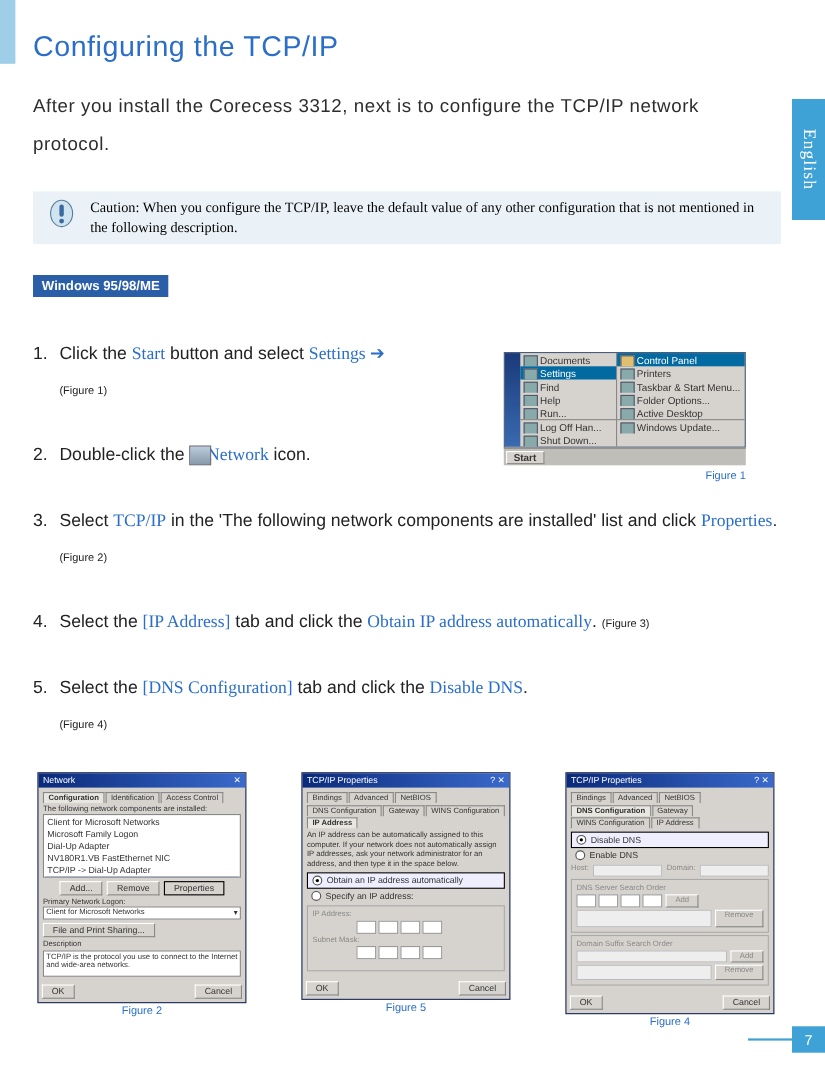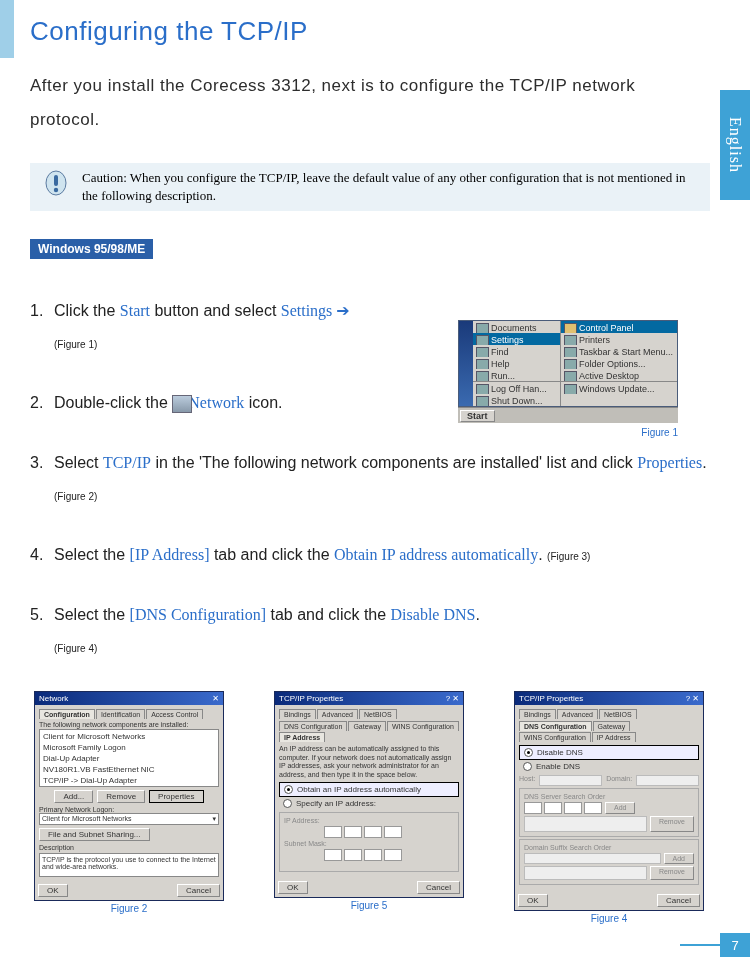--- a/index.html
+++ b/index.html
@@ -13,20 +13,21 @@
     overflow: hidden;
   }
   .left-gutter {
     position: absolute;
     left: 0; top: 0;
     width: 14px; height: 58px;
     background: #9fcfe8;
   }
   .page {
     padding: 16px 40px 0 30px;
+    margin-top: 11px;
   }
   h1.title {
     color: #2a6ec9;
     font-size: 26px;
     font-weight: 500;
     margin-bottom: 22px;
     letter-spacing: 0.5px;
   }
   .intro {
     color: #2d2d2d;
@@ -314,21 +315,21 @@
             <div class="dlg-btn">Add...</div>
             <div class="dlg-btn">Remove</div>
             <div class="dlg-btn" style="border:1px solid #000;">Properties</div>
           </div>
           <div style="font-size:7px;">Primary Network Logon:</div>
           <div style="border:1px solid #888;background:#fff;padding:1px 2px;font-size:7px;display:flex;justify-content:space-between;">
               <span>Client for Microsoft Networks</span>
               <span>▾</span>
             </div>
           <div class="dlg-btnrow" style="justify-content:flex-start;">
-              <div class="dlg-btn">File and Subnet Sharing...</div>
+              <div class="dlg-btn">File and Print Sharing...</div>
             </div>
           <div style="font-size:7px;">Description</div>
           <div class="dlg-desc">TCP/IP is the protocol you use to connect to the Internet and wide-area networks.</div>
         </div>
         <div class="dlg-footer">
           <div class="dlg-btn">OK</div>
           <div class="dlg-btn">Cancel</div>
         </div>
       </div>
       <div class="fig-label">Figure 2</div>

